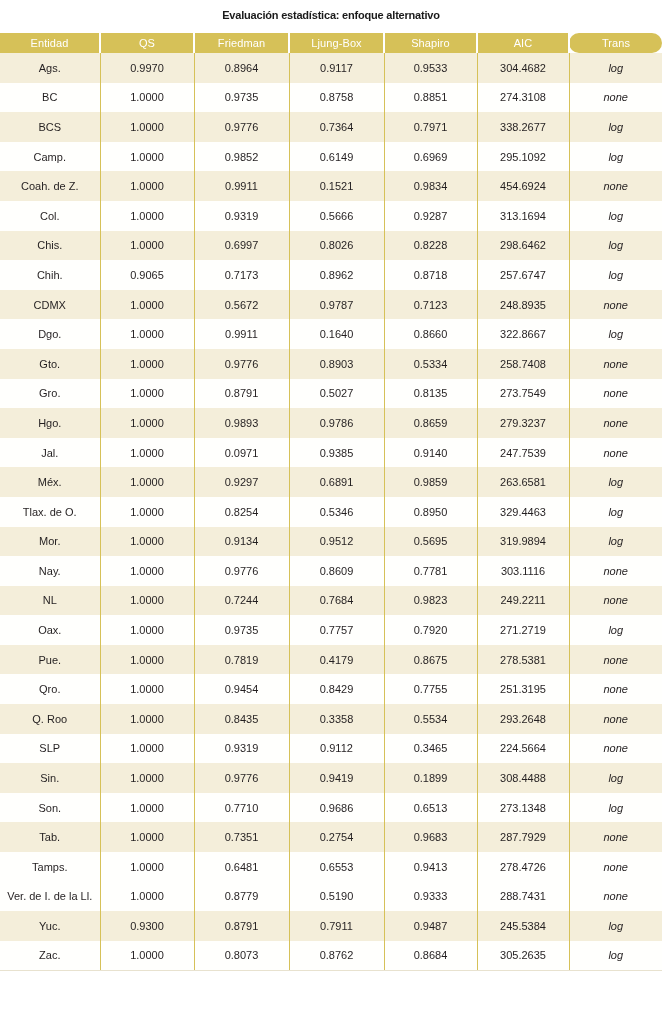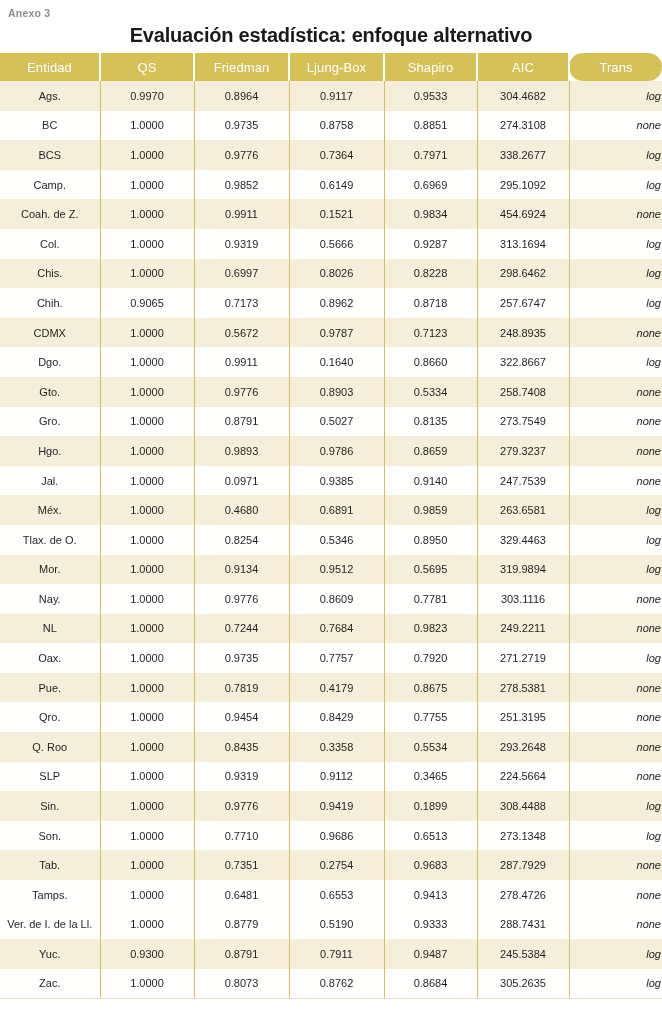--- a/index.html
+++ b/index.html
@@ -24,40 +24,40 @@
   .annex-label {
     font-size: 10.5px;
     font-weight: bold;
     color: #8d8d8d;
     letter-spacing: 0.2px;
     padding: 6px 0 0 8px;
     line-height: 14px;
   }
   .table-title {
     text-align: center;
-    font-size: 20px;
+    font-size: 11px;
     font-weight: bold;
     color: #1a1a1a;
     letter-spacing: -0.2px;
     margin-top: 6px;
     margin-bottom: 9px;
     line-height: 18px;
   }
   table.data-table {
     border-collapse: collapse;
     width: 662px;
     table-layout: fixed;
   }
   table.data-table thead th {
     background: #d6c158;
     color: #ffffff;
-    font-size: 13px;
+    font-size: 11px;
     font-weight: normal;
     letter-spacing: 0.1px;
-    height: 28px;
+    height: 20px;
     vertical-align: middle;
     text-align: center;
     border-left: 2px solid #ffffff;
     border-right: 2px solid #ffffff;
     box-sizing: border-box;
   }
   table.data-table thead th.first-col {
     border-left: none;
   }
   table.data-table thead th.last-col {
@@ -72,21 +72,20 @@
     border-left: 1.6px solid #d6c158;
     box-sizing: border-box;
     color: #231f20;
     line-height: 14px;
   }
   table.data-table tbody td.entity-cell {
     border-left: none;
   }
   table.data-table tbody td.trans-cell {
     font-style: italic;
-    text-align: right;
   }
   table.data-table tbody tr.row-odd td {
     background: #f4eeda;
   }
   table.data-table tbody tr.row-even td {
     background: #fffffd;
   }
   table.data-table tbody tr:last-child td {
     border-bottom: 1.5px solid #e8e2cf;
   }
@@ -97,21 +96,20 @@
   col.c-ljung     { width: 95px; }
   col.c-shapiro   { width: 93px; }
   col.c-aic       { width: 92px; }
   col.c-trans     { width: 93px; }
 </style>
 </head>
 <body>
 
 <div class="page">
 
-  <div class="annex-label">Anexo 3</div>
 
   <div class="table-title">Evaluación estadística: enfoque alternativo</div>
 
   <table class="data-table">
     <colgroup>
       <col class="c-entidad">
         <col class="c-qs">
         <col class="c-friedman">
         <col class="c-ljung">
         <col class="c-shapiro">
@@ -252,21 +250,21 @@
           <td>1.0000</td>
           <td>0.0971</td>
           <td>0.9385</td>
           <td>0.9140</td>
           <td>247.7539</td>
           <td class="trans-cell">none</td>
         </tr>
         <tr class="row-odd">
           <td class="entity-cell">Méx.</td>
           <td>1.0000</td>
-          <td>0.4680</td>
+          <td>0.9297</td>
           <td>0.6891</td>
           <td>0.9859</td>
           <td>263.6581</td>
           <td class="trans-cell">log</td>
         </tr>
         <tr class="row-even">
           <td class="entity-cell">Tlax. de O.</td>
           <td>1.0000</td>
           <td>0.8254</td>
           <td>0.5346</td>

